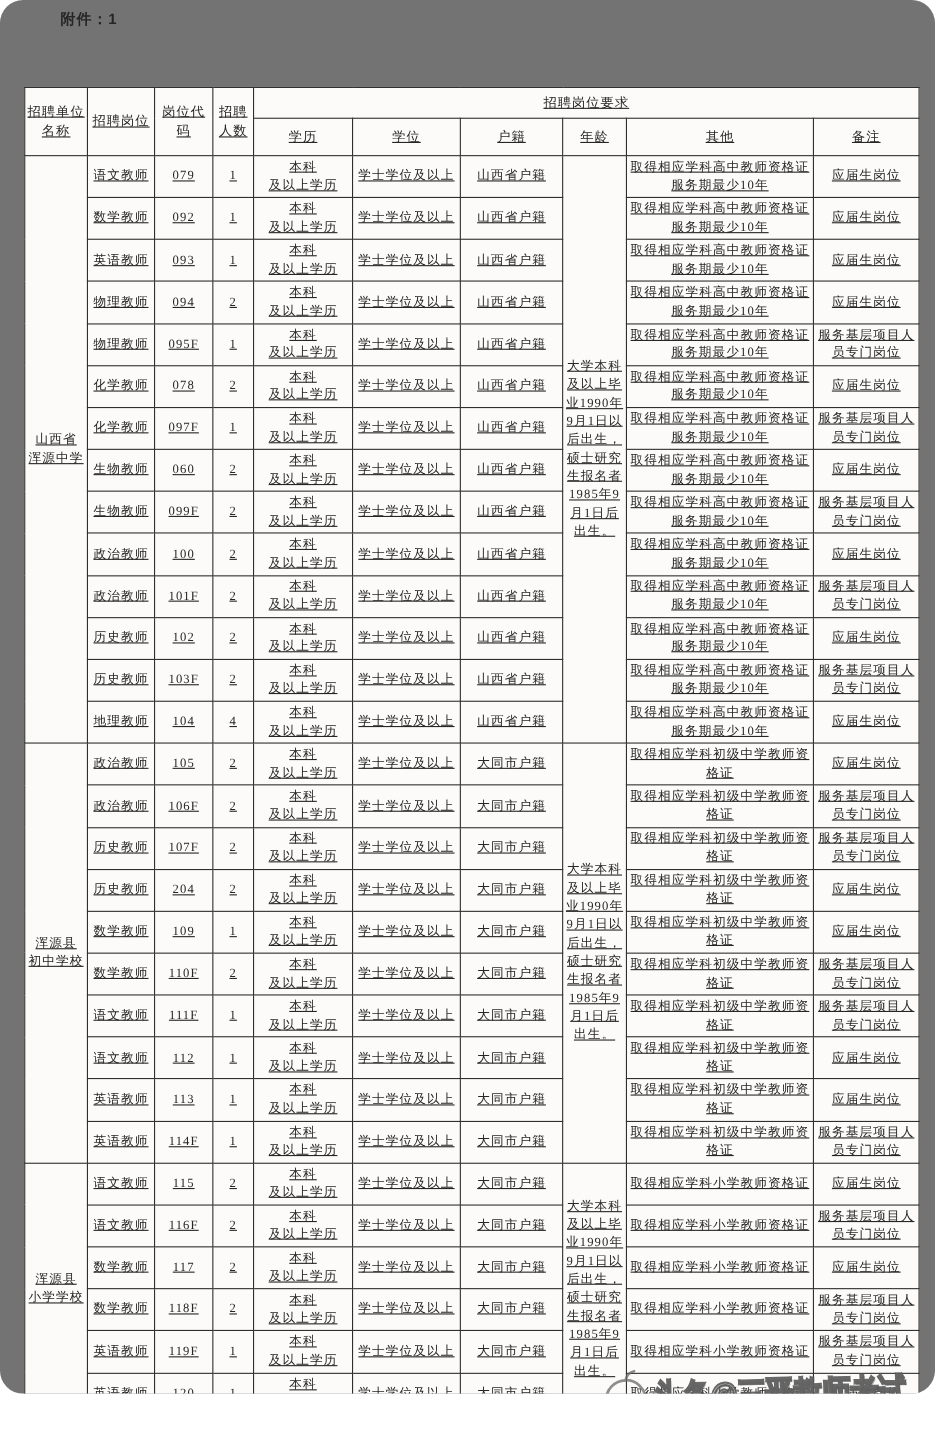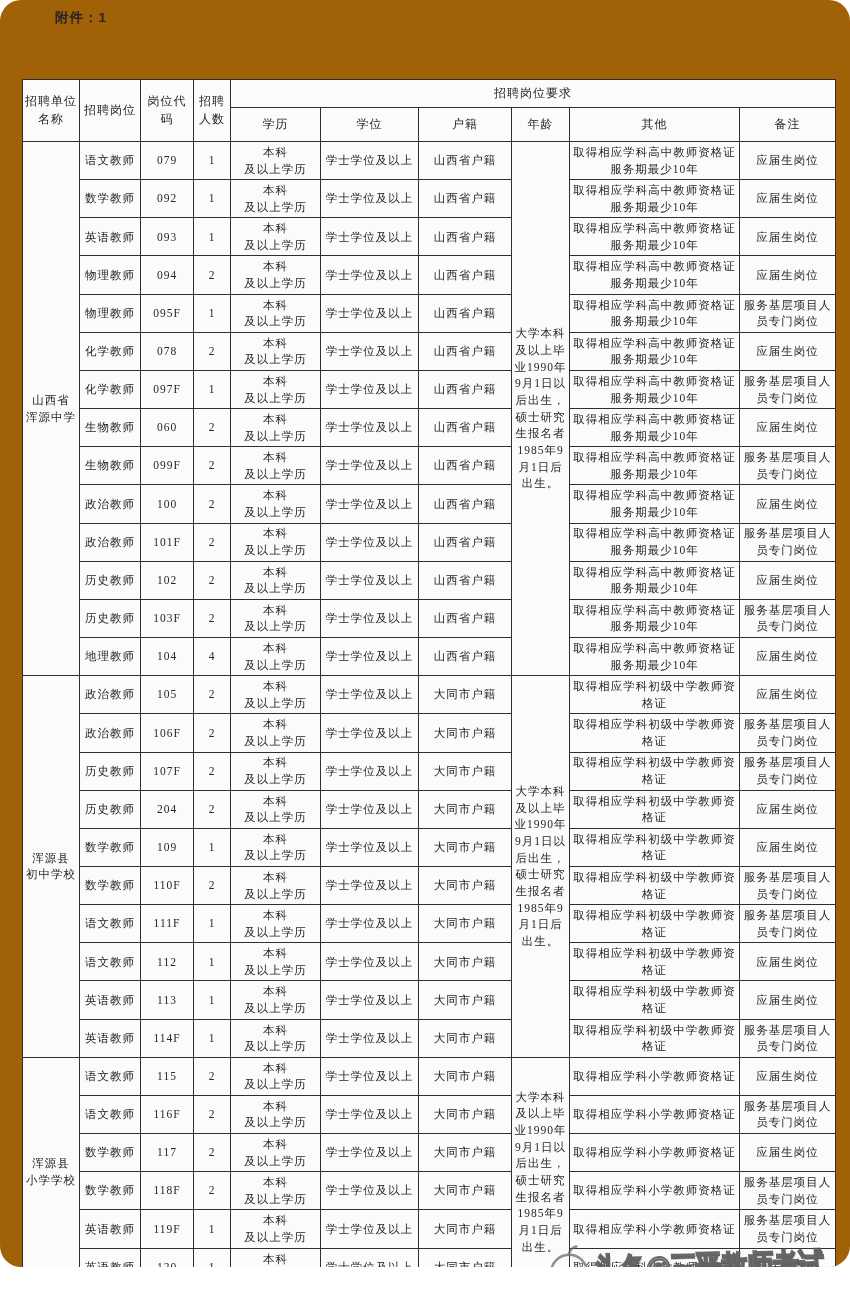--- a/index.html
+++ b/index.html
@@ -1,37 +1,38 @@
 <!DOCTYPE html>
 <html><head>
 <meta charset="utf-8">
 <style>
   html,body { margin:0; padding:0; }
   .page {
     position:relative; width:850px; height:1267px;
-    background:#a16207; overflow:hidden;
+    background:#737373; overflow:hidden;
     font-family:"Liberation Serif","DejaVu Serif",serif;
     color:#262626;
     border-radius:21px;
   }
   .attachment {
     position:absolute; left:55px; top:9px;
     font-size:13.5px; font-weight:700; letter-spacing:1px;
     font-family:"Liberation Sans","DejaVu Sans",sans-serif;
   }
   .doc-title {
     position:absolute; left:0; right:0; top:35px;
     text-align:center; font-size:23px; font-weight:700; letter-spacing:1.5px;
     font-family:"Liberation Sans","DejaVu Sans",sans-serif;
   }
   table.jobs-table {
     position:absolute; left:22px; top:79px;
     width:813px; height:1208px;
     border-collapse:collapse; table-layout:fixed;
     background:#fcfbf9;
+    text-decoration:underline;
   }
   .jobs-table th, .jobs-table td {
     border:1px solid #2f2f2f;
     text-align:center; vertical-align:middle;
     padding:1px 2px;
     font-size:11.5px; font-weight:400; letter-spacing:1px;
     line-height:1.45;
     overflow:hidden;
   }
   .jobs-table thead th { font-size:12px; }

